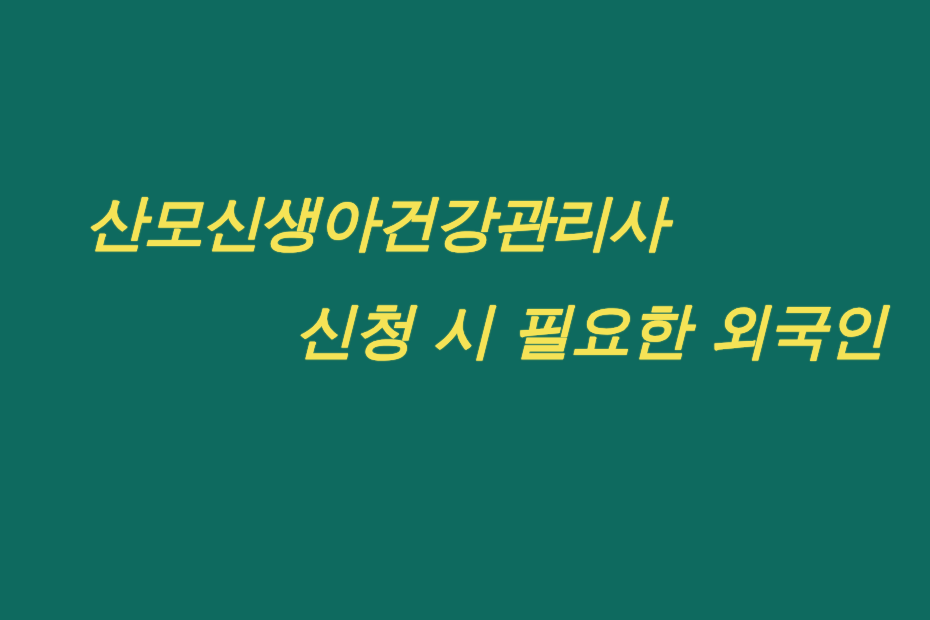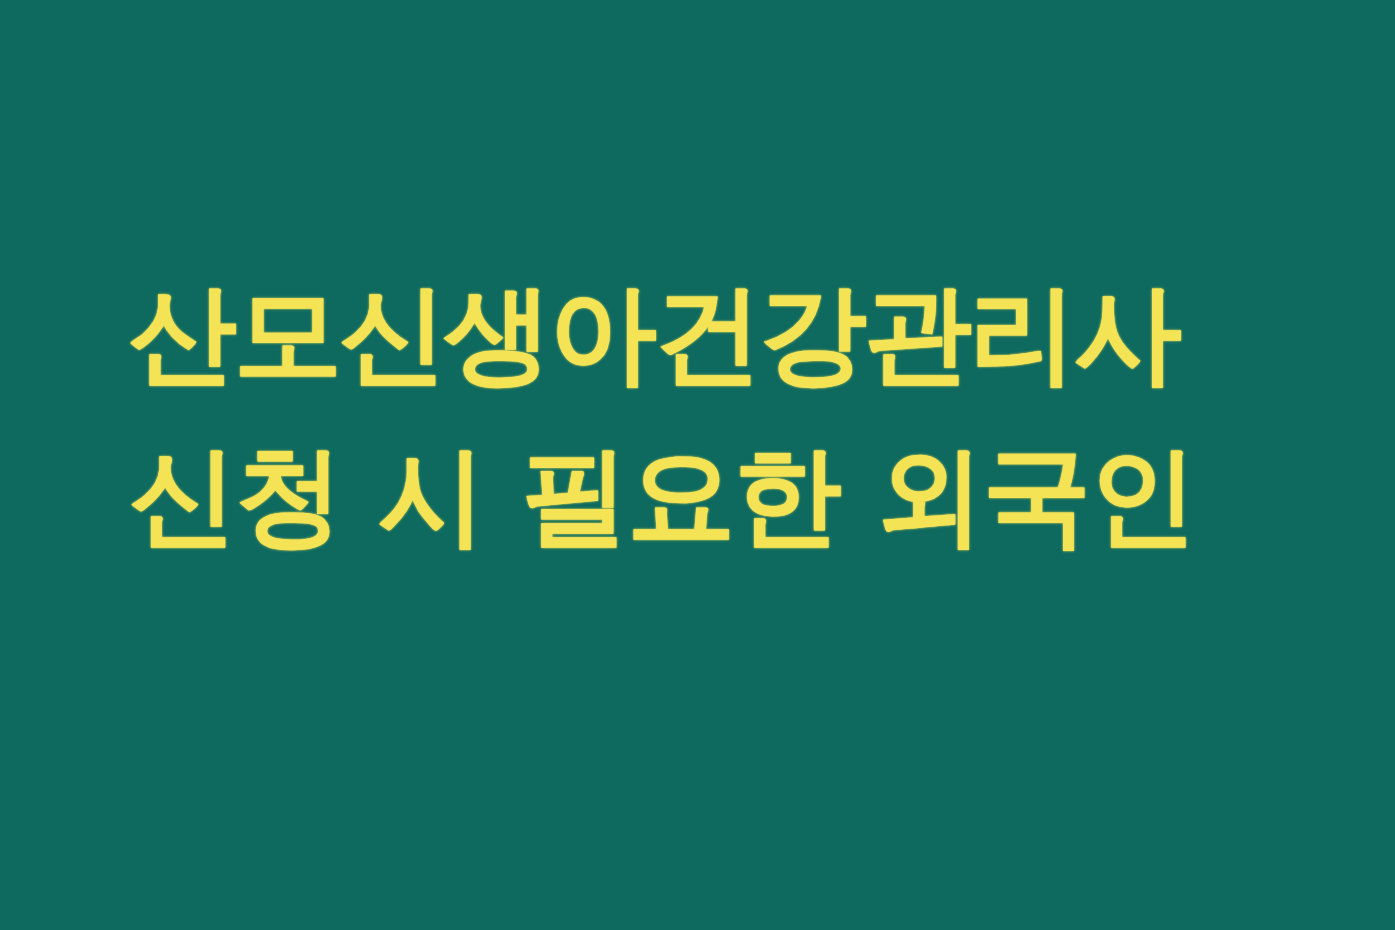--- a/index.html
+++ b/index.html
@@ -23,44 +23,45 @@
   #headline-block {
     position: absolute;
     left: 86px;
     top: 168px;
     width: 800px;
   }
 
   .headline-line {
     display: block;
     color: #F5E356;
-    font-size: 72px;
+    font-size: 60px;
     line-height: 108px;
     font-weight: 700;
     letter-spacing: -1px;
     white-space: pre;
     text-align: left;
     
     text-shadow:
       0 0 1px #F5E356,
       0 0 2px rgba(245,227,86,0.55);
+    font-style: italic;
   }
 
   
   .headline-line.tight {
     letter-spacing: -2px;
   }
 </style>
 </head>
 <body style="background: rgb(14, 106, 95);">
 
 <div id="thumbnail-card" style="background-color: rgb(14, 106, 95); width: 930px; height: 620px;">
 
   <div id="headline-block">
 
     <span class="headline-line tight" style="color: rgb(245, 227, 86); text-shadow: rgb(245, 227, 86) 0px 0px 1px, rgba(245, 227, 86, 0.55) 0px 0px 2px;">산모신생아건강관리사</span>
 
-    <span class="headline-line" style="color: rgb(245, 227, 86); text-shadow: rgb(245, 227, 86) 0px 0px 1px, rgba(245, 227, 86, 0.55) 0px 0px 2px;">신청 시 필요한 외국인</span>
+    <span class="headline-line" style="color: rgb(245, 227, 86); text-shadow: rgb(245, 227, 86) 0px 0px 1px, rgba(245, 227, 86, 0.55) 0px 0px 2px; text-align: right;">신청 시 필요한 외국인</span>
 
 
   </div>
 
 </div>
 
 </body></html>

